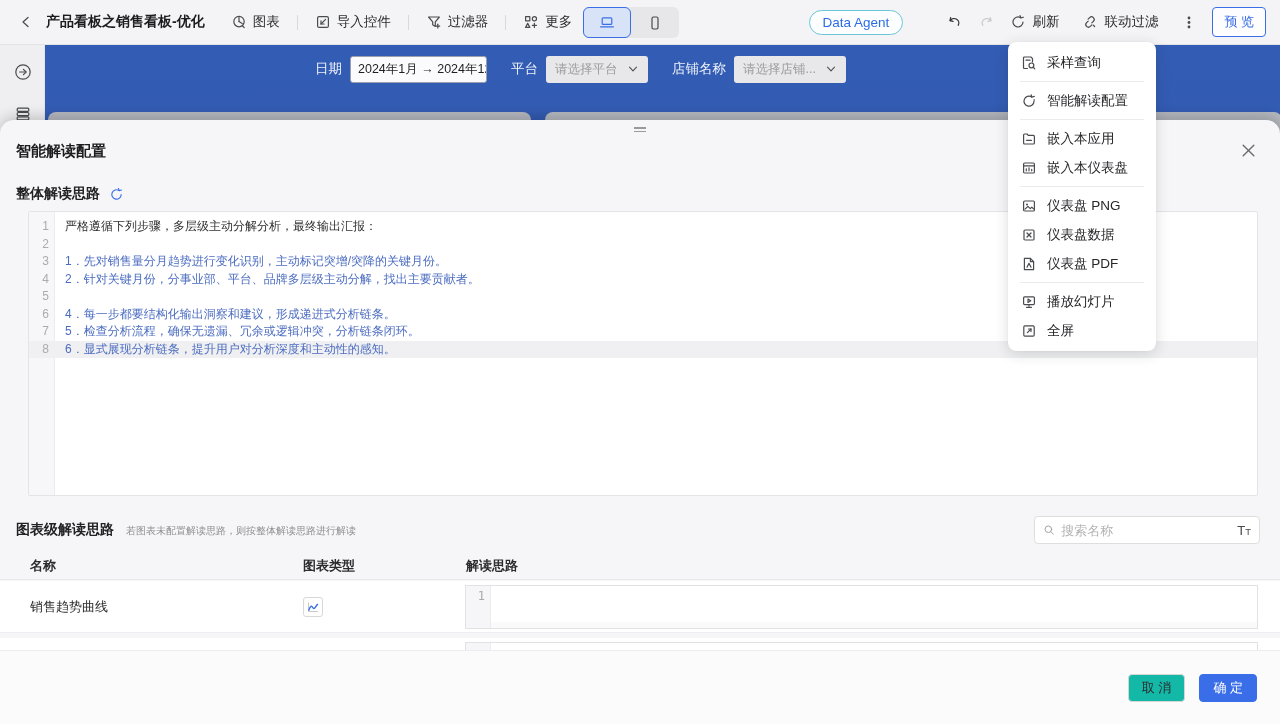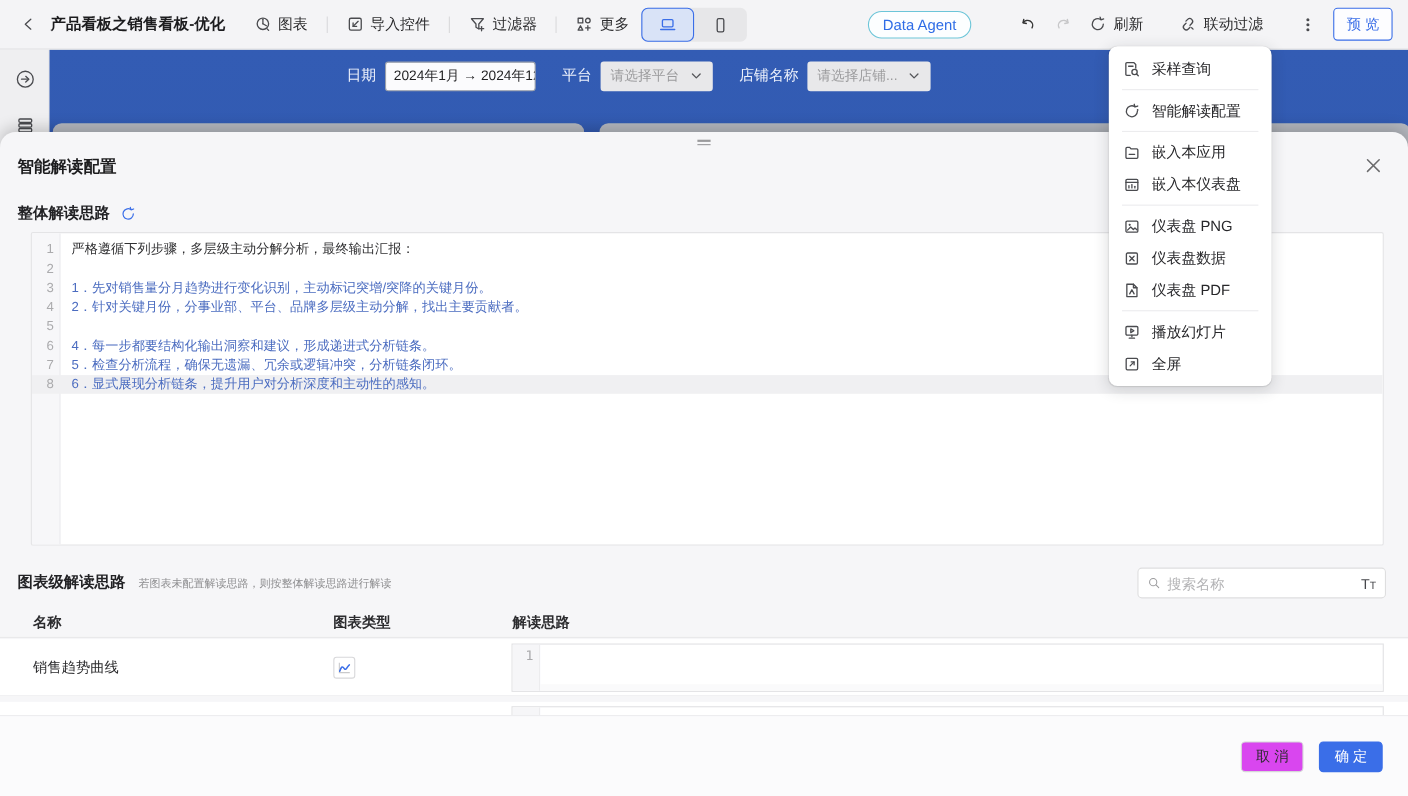--- a/index.html
+++ b/index.html
@@ -88,21 +88,21 @@
   .mini-gutter { width:25px; background:#f6f6f8; border-right:1px solid #ececee; color:#a9a9ab;
                  font-size:12px; text-align:right; padding:3px 5px 0 0;
                  font-family:"DejaVu Sans Mono",monospace; flex:none; }
   .mini-body { flex:1; border-bottom:6px solid #fafafb; cursor:text; }
 
   .m-footer { position:absolute; left:0; bottom:0; width:100%; height:74px; background:#fbfbfc;
               border-top:1px solid #ededef; display:flex; align-items:center; justify-content:flex-end;
               padding-right:23px; gap:14px; }
   .btn { height:28px; border-radius:4px; font-size:13px; display:flex; align-items:center;
          justify-content:center; padding:0 13px; cursor:pointer; white-space:nowrap; }
-  .btn-cancel { background:#d946ef; border:1px solid #d6d6d8; color:#2b2b2d; }
+  .btn-cancel { background:#14b8a6; border:1px solid #d6d6d8; color:#2b2b2d; }
   .btn-ok { background:#3a6ee8; border:1px solid #3a6ee8; color:#fff; }
 
   
   .menu { position:absolute; left:1008px; top:42px; width:148px; background:#fff; border-radius:8px;
           box-shadow:0 3px 14px rgba(31,35,41,.16),0 0 1px rgba(0,0,0,.1); padding:6px 0; z-index:60; }
   .menu-item { height:29px; display:flex; align-items:center; gap:10px; padding:0 13px;
                font-size:13.5px; color:#27272a; cursor:pointer; white-space:nowrap; }
   .menu-div { height:1px; background:#ececee; margin:4px 12px; }
 </style>
 </head>
@@ -183,21 +183,21 @@
           <polyline points="9.4,6.9 12.2,6.3 11.6,3.4"></polyline>
         </svg>
     </div>
     <div class="tb-item" style="margin:0">
       <svg class="ico" width="16" height="16" viewBox="0 0 16 16">
           <path d="M13 8 A5 5 0 1 1 10.6 3.7"></path>
           <polyline points="10.1,1.6 10.9,4 13.3,3.2"></polyline>
         </svg>
       <span>刷新</span>
     </div>
-    <div class="tb-item" style="margin:18px">
+    <div class="tb-item" style="margin:8px">
       <svg class="ico" width="16" height="16" viewBox="0 0 16 16">
           <path d="M6.2 7.1 L4.6 8.7 a2.6 2.6 0 0 0 3.7 3.7 L9.9 10.8"></path>
           <path d="M9.8 8.9 L11.4 7.3 a2.6 2.6 0 0 0 -3.7 -3.7 L6.1 5.2"></path>
           <line x1="11.3" y1="11.2" x2="12.6" y2="12.5"></line>
         </svg>
       <span>联动过滤</span>
     </div>
     <div class="kebab">
       <svg width="16" height="17" viewBox="0 0 16 17">
           <g fill="#4a4b4f">

